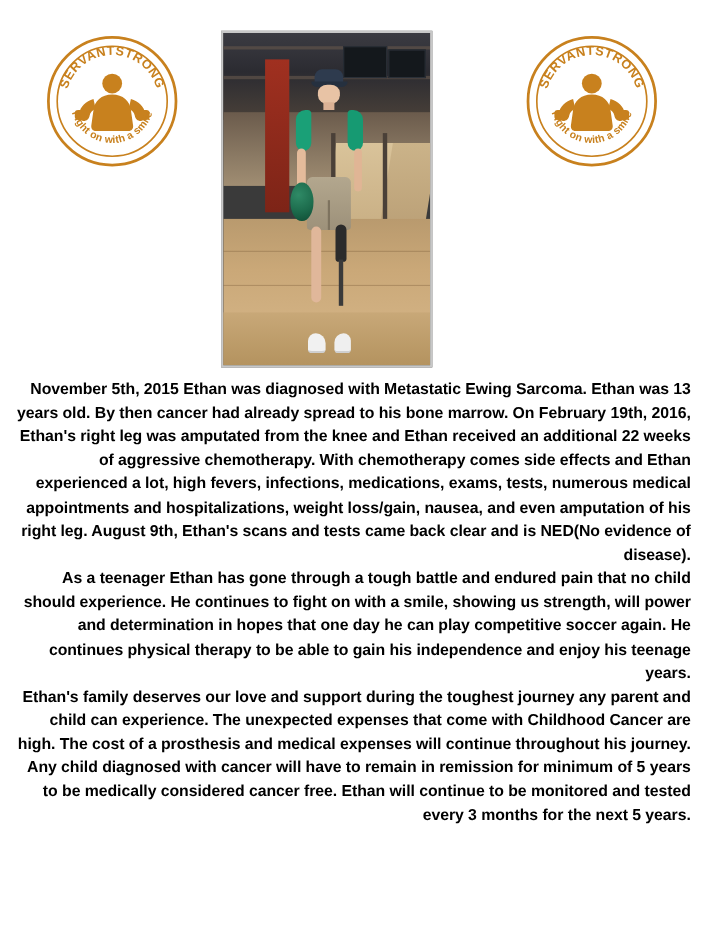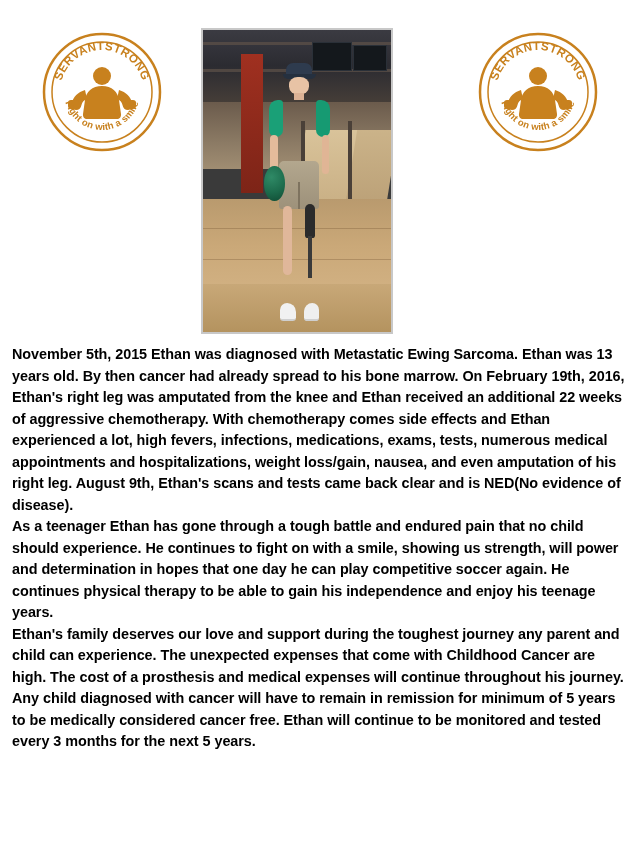--- a/index.html
+++ b/index.html
@@ -179,21 +179,21 @@
     background: radial-gradient(circle at 35% 32%, #2f8a66 0%, #1c6b4c 55%, #0f4a33 100%);
     border-radius: 50%;
   }
 
   
   .body-text {
     position: absolute;
     left: 12px;
     right: 12px;
     top: 344px;
-    text-align: left;
+    text-align: right;
     font-weight: bold;
     font-size: 14.4px;
     line-height: 21.5px;
     letter-spacing: -0.05px;
   }
   .body-text p { margin: 0; }
 </style>
 </head>
 <body>
 

